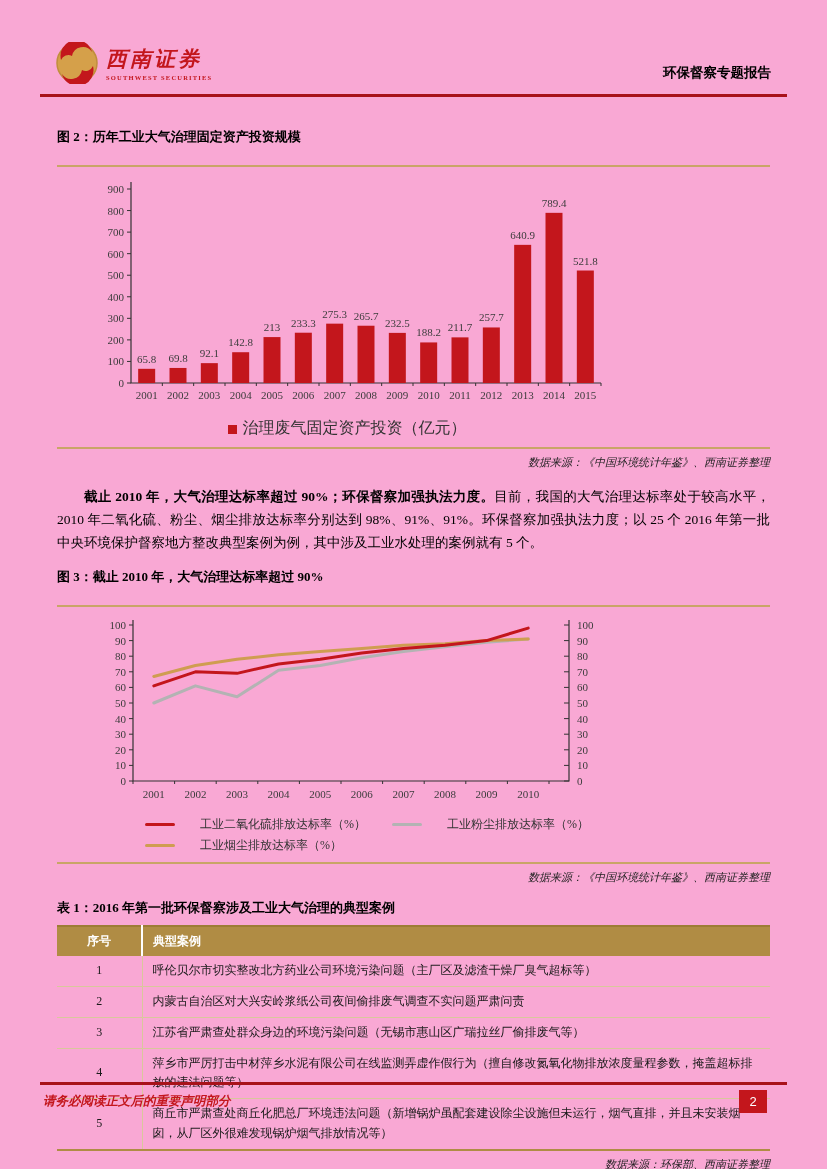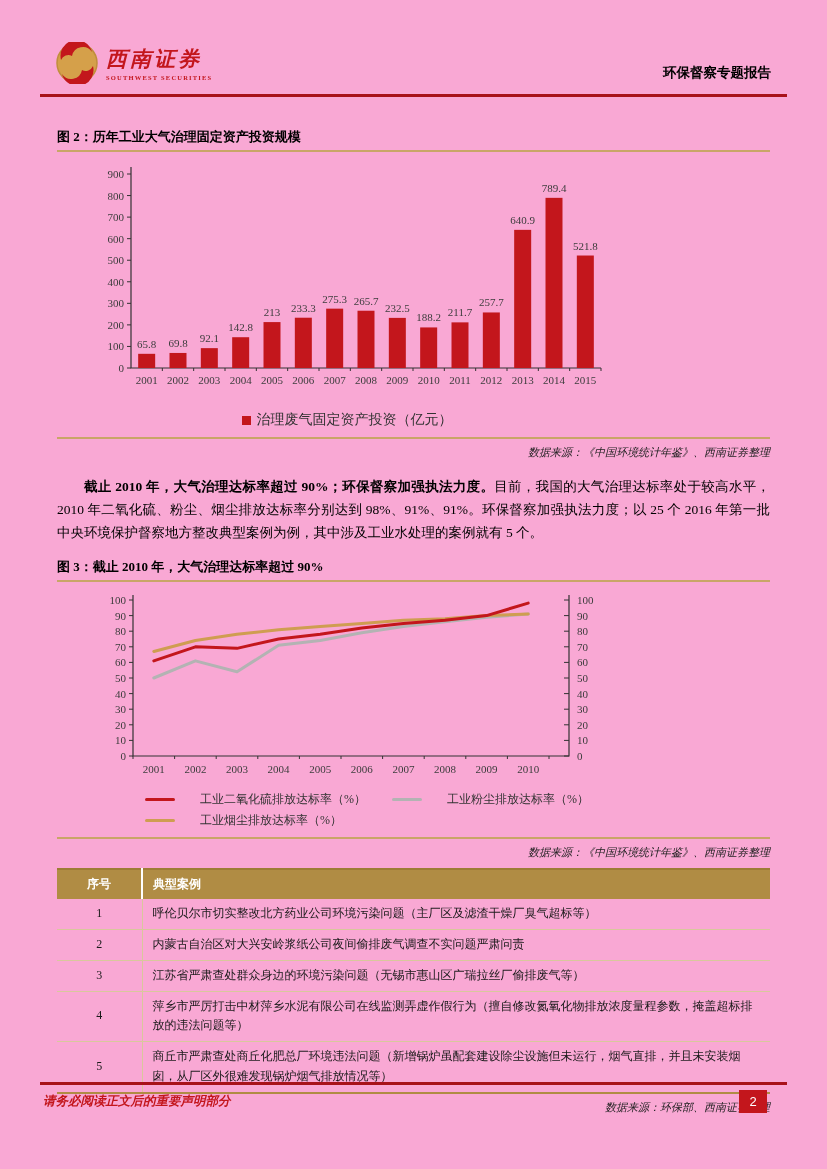--- a/index.html
+++ b/index.html
@@ -8,24 +8,24 @@
   
   .header{position:absolute;top:0;left:40px;width:747px;box-sizing:border-box;
           border-bottom:3px solid #a8121a;display:flex;justify-content:space-between;
           align-items:flex-end;padding:42px 16px 10px 16px;}
   .logo{display:flex;align-items:center;gap:8px;}
   .logo-txt .cn{color:#c3161c;font-weight:bold;font-size:21px;letter-spacing:3px;font-style:italic;}
   .logo-txt .en{color:#c3161c;font-weight:bold;font-size:6.5px;letter-spacing:1.2px;margin-top:1px;}
   .report-type{font-weight:bold;font-size:13.5px;padding-bottom:2px;color:#000;}
   
   .content{position:absolute;left:57px;width:713px;top:128px;}
-  .fig-title{font-size:13px;font-weight:bold;padding-bottom:4px;border-bottom:2px solid #c9a567;color:#000;}
+  .fig-title{font-size:13px;font-weight:bold;padding-bottom:19px;border-bottom:2px solid #c9a567;color:#000;}
   .chart-wrap{margin:8px 0 0 30px;}
   svg text{font-family:"Liberation Serif","DejaVu Serif",serif;fill:#3c3c3c;}
-  .bar-legend{width:520px;margin:12px 0 0 30px;text-align:center;font-size:14px;color:#333;}
+  .bar-legend{width:520px;margin:4px 0 0 30px;text-align:center;font-size:16px;color:#333;}
   .bar-legend i{display:inline-block;width:9px;height:9px;margin-right:6px;vertical-align:-1px;}
   .fig-bottom{border-top:2px solid #c9a567;margin-top:8px;}
   .source{font-size:11px;font-style:italic;margin-top:6px;color:#222;text-align:right;}
   .para{margin-top:15px;font-size:13.5px;line-height:1.72;text-align:justify;text-indent:2em;color:#000;}
   .fig3{margin-top:13px;}
   .lc-legend{margin:2px 0 0 88px;font-size:12px;color:#333;}
   .lc-row{display:flex;gap:26px;margin-bottom:4px;align-items:center;}
   .lc-item{display:flex;align-items:center;gap:25px;}
   .lc-item i{display:inline-block;width:30px;height:3px;border-radius:2px;}
   .tbl-title{margin-top:14px;font-size:13px;font-weight:bold;color:#000;}
@@ -252,20 +252,21 @@
           <span class="lc-item">
             <i style="background: rgb(207, 157, 81);"></i>
             <span>工业烟尘排放达标率（%）</span>
           </span>
         </div>
       </div>
       <div class="fig-bottom"></div>
       <div class="source">数据来源：《中国环境统计年鉴》、西南证券整理</div>
     </div>
 
+    <div class="tbl-title">表 1：2016 年第一批环保督察涉及工业大气治理的典型案例</div>
     <table class="cases">
       <thead>
         <tr>
           <th class="no">序号</th>
           <th>典型案例</th>
         </tr>
       </thead>
       <tbody>
         <tr>
           <td class="no">1</td>

